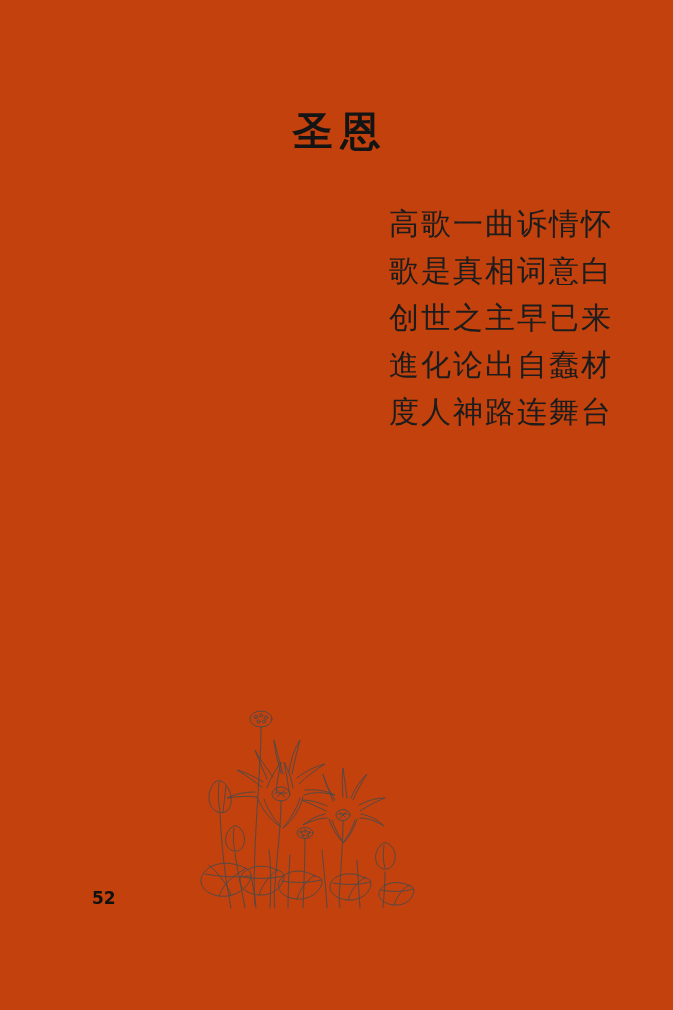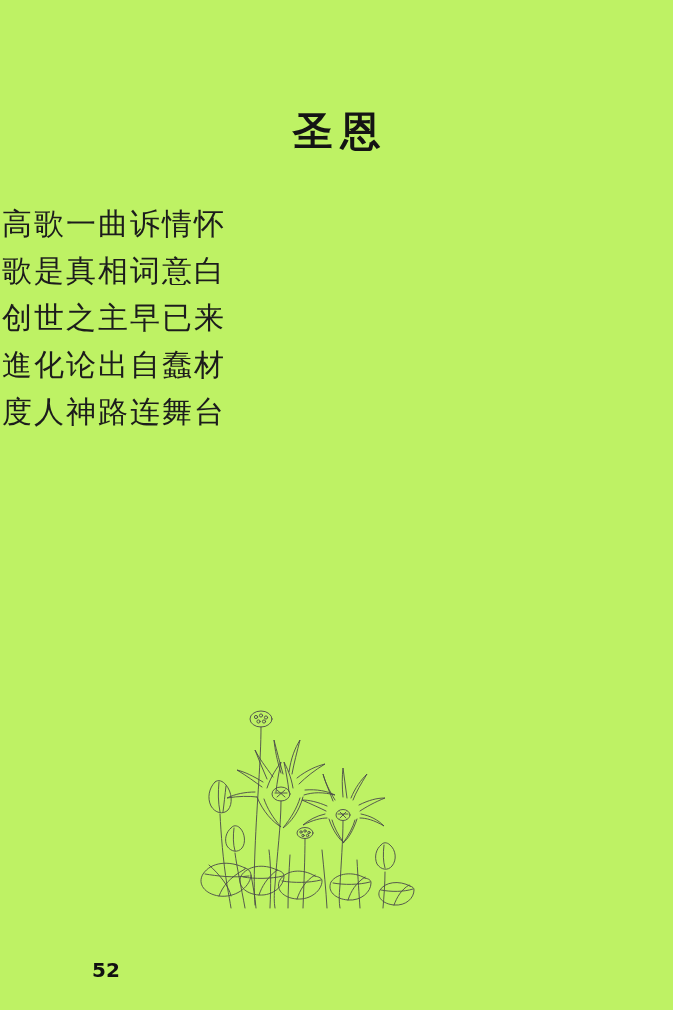--- a/index.html
+++ b/index.html
@@ -12,21 +12,21 @@
     height: 1010px;
     position: relative;
     font-family: "DejaVu Serif", serif;
     color: #1a1a1a;
     overflow: hidden;
   }
 
   .page {
     position: absolute;
     inset: 0;
-    background: #bef264;
+    background: #c2410c;
   }
 
   .poem-title {
     position: absolute;
     top: 104px;
     left: 0;
     width: 673px;
     text-align: center;
     font-family: "DejaVu Serif", serif;
     font-size: 40px;
@@ -34,21 +34,21 @@
     letter-spacing: 8px;
     color: #141414;
     text-indent: 8px;
   }
 
   .poem-body {
     position: absolute;
     top: 200px;
     left: 0;
     width: 613px;
-    text-align: left;
+    text-align: right;
   }
 
   .poem-line {
     font-family: "DejaVu Serif", serif;
     font-size: 30px;
     line-height: 47px;
     letter-spacing: 2px;
     color: #1c1c1c;
     white-space: nowrap;
     text-indent: 2px;
@@ -63,23 +63,23 @@
   }
   .illustration svg {
     display: block;
     width: 250px;
     height: 210px;
   }
 
   .page-number {
     position: absolute;
     left: 92px;
-    top: 958px;
+    top: 888px;
     font-family: "DejaVu Sans", sans-serif;
-    font-size: 20px;
+    font-size: 17px;
     font-weight: 700;
     color: #111111;
   }
 </style>
 </head>
 <body>
 
 <div class="page">
 
   <div class="poem-title">圣恩</div>

